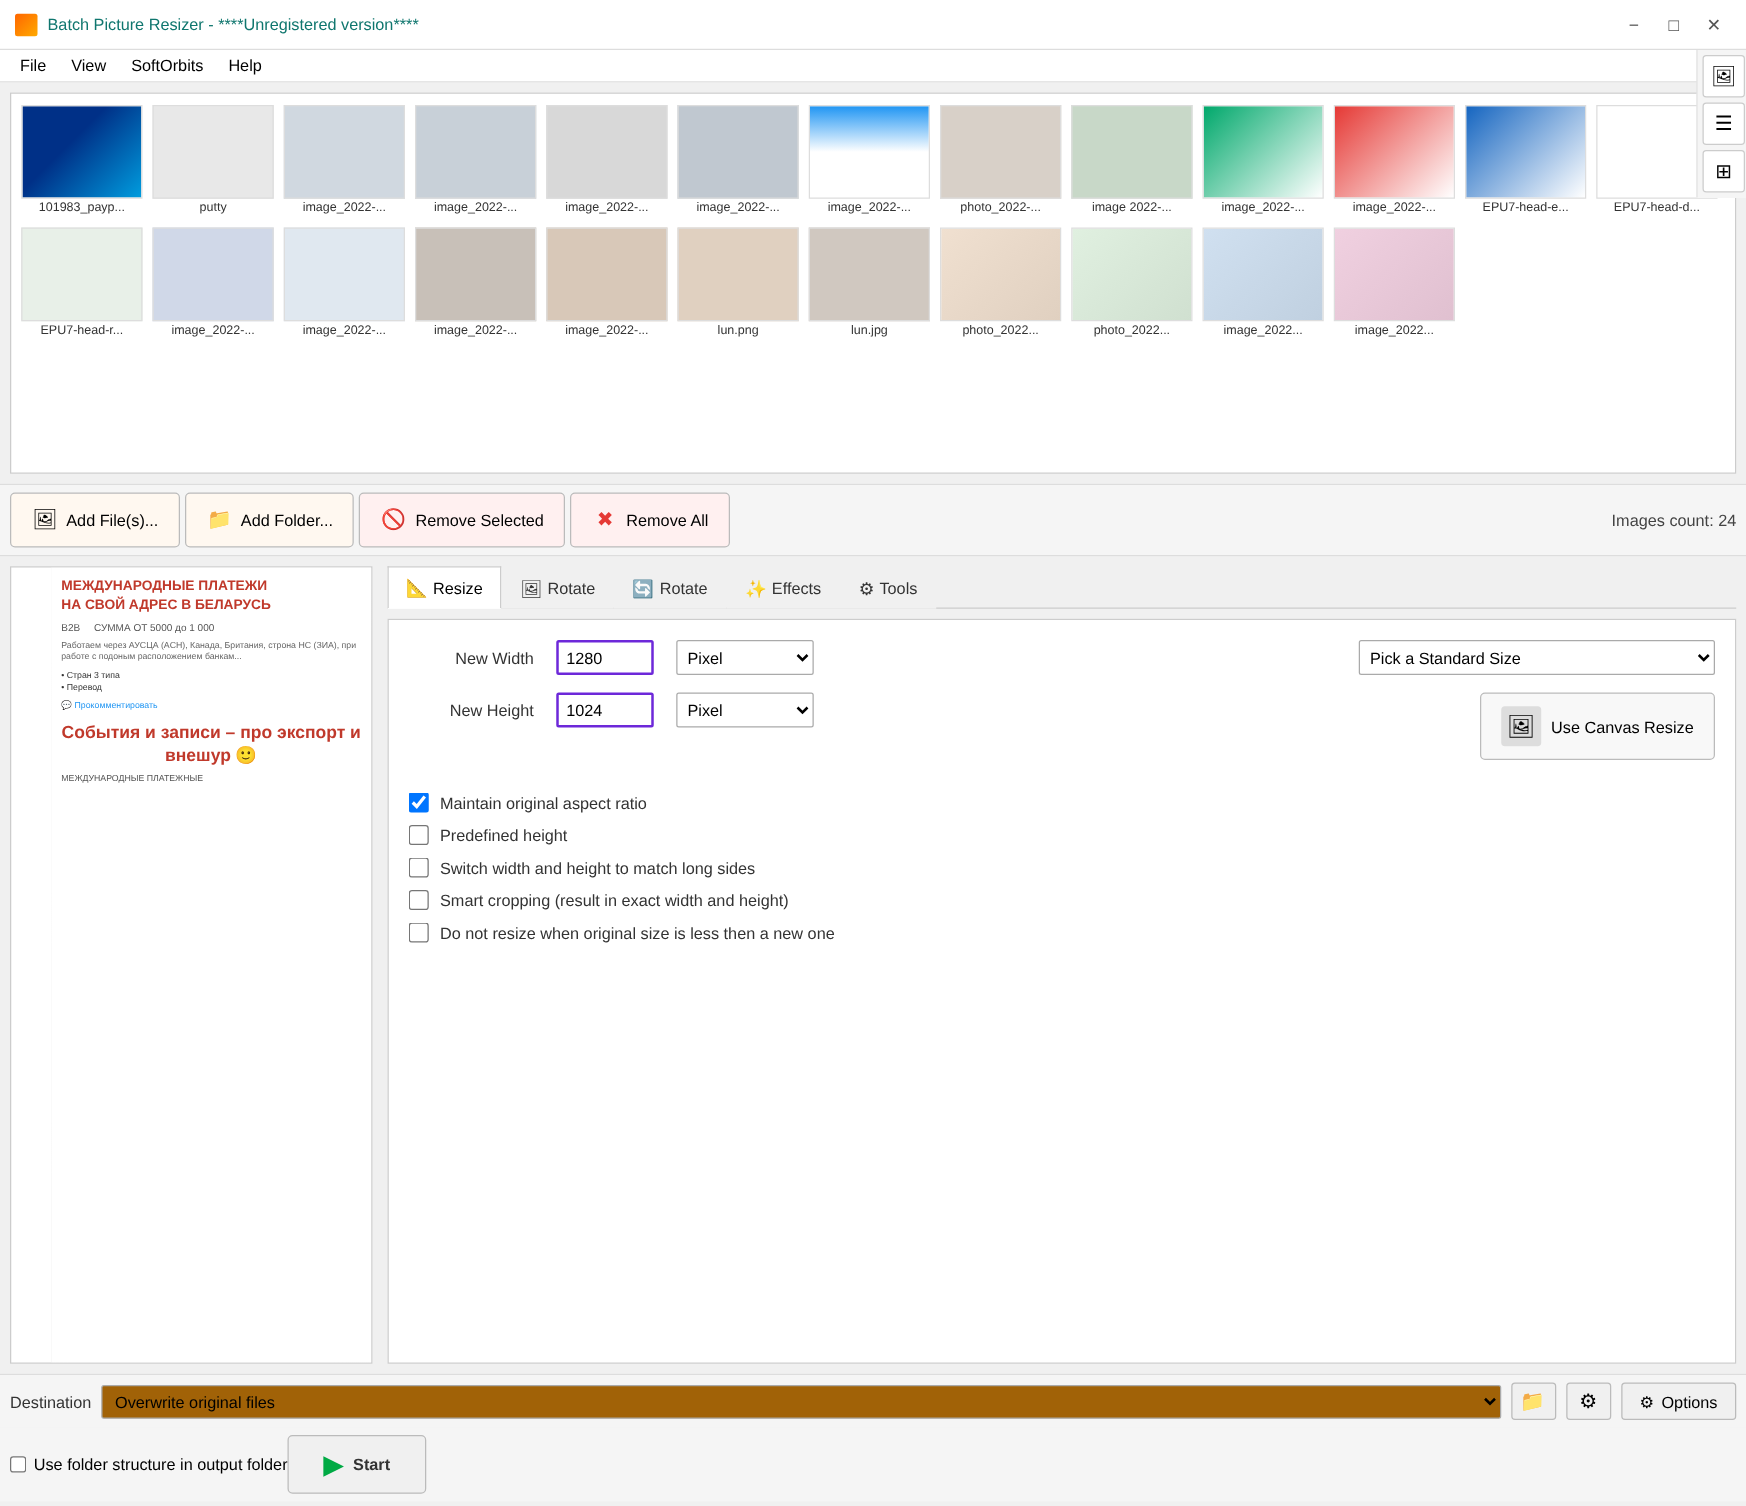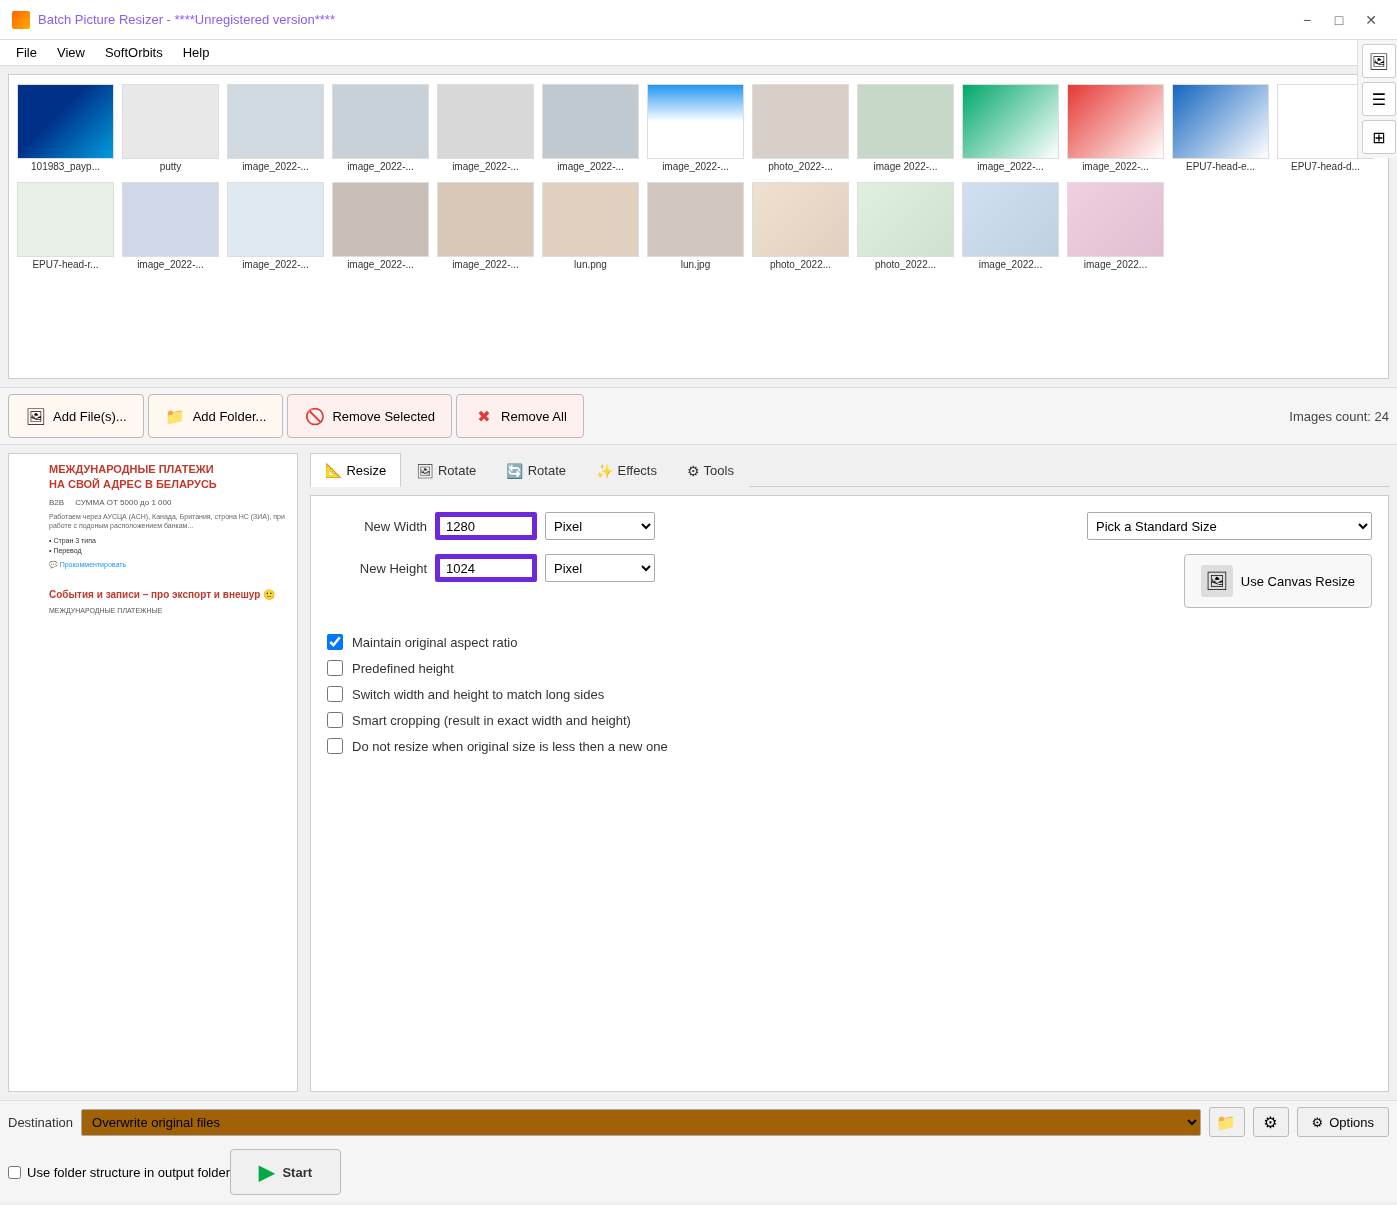--- a/index.html
+++ b/index.html
@@ -9,21 +9,21 @@
       background: #ffffff;
       border-bottom: 1px solid #ddd;
       display: flex;
       align-items: center;
       justify-content: space-between;
       padding: 8px 12px;
       height: 40px;
     }
     .title-bar-left { display: flex; align-items: center; gap: 8px; }
     .title-bar-icon { width: 18px; height: 18px; background: linear-gradient(135deg, #ff6600, #ffaa00); border-radius: 2px; }
-    .title-bar-title { font-size: 13px; color: #8b5cf6; }
+    .title-bar-title { font-size: 13px; color: #0f766e; }
     .title-bar-controls { display: flex; gap: 4px; }
     .title-bar-btn { width: 28px; height: 28px; border: none; background: transparent; cursor: pointer; display: flex; align-items: center; justify-content: center; font-size: 14px; color: #555; border-radius: 3px; }
 
     .menu-bar {
       background: #ffffff;
       border-bottom: 1px solid #ddd;
       display: flex;
       padding: 2px 8px;
       gap: 4px;
     }
@@ -160,28 +160,28 @@
 
     .resize-settings {
       background: #fff;
       border: 1px solid #ccc;
       padding: 16px;
       flex: 1;
     }
     .field-row {
       display: flex;
       align-items: center;
-      gap: 8px;
+      gap: 18px;
       margin-bottom: 14px;
     }
     .field-label { width: 100px; text-align: right; font-size: 13px; color: #333; }
     .field-input {
-      width: 102px;
+      width: 78px;
       height: 28px;
-      border: 5px solid #6d28d9;
+      border: 2px solid #6d28d9;
       padding: 3px 6px;
       font-size: 13px;
       border-radius: 2px;
     }
     .field-select {
       width: 110px;
       height: 28px;
       border: 1px solid #aaa;
       padding: 2px 4px;
       font-size: 13px;
@@ -490,21 +490,21 @@
 
     <div class="preview-panel">
       <div class="preview-img-placeholder">
         <div class="preview-content">
           <div style="font-weight:bold; font-size:11px; color:#c0392b; margin-bottom:4px;">МЕЖДУНАРОДНЫЕ ПЛАТЕЖИ<br>НА СВОЙ АДРЕС В БЕЛАРУСЬ</div>
           <div style="font-size:8px; color:#555; margin-bottom:4px;">B2B &nbsp;&nbsp;&nbsp; СУММА ОТ 5000 до 1 000</div>
           <div style="font-size:7px; color:#666; line-height:1.3;">Работаем через АУСЦА (ACH), Канада, Британия, строна НС (ЗИА), при работе с подоным расположением банкам...</div>
           <div style="margin-top:6px; font-size:7px; color:#333;">• Стран 3 типа</div>
           <div style="font-size:7px; color:#333;">• Перевод</div>
           <div style="margin-top:4px; font-size:7px; color:#2196F3;">💬 Прокомментировать</div>
-          <div style="margin-top:18px; font-weight:bold; font-size:10px; color:#c0392b;">События и записи – про экспорт и внешур 🙂</div>
+          <div style="margin-top:6px; font-weight:bold; font-size:14px; color:#c0392b;text-align:center;">События и записи – про экспорт и внешур 🙂</div>
           <div style="margin-top:4px; font-size:7px; color:#555;">МЕЖДУНАРОДНЫЕ ПЛАТЕЖНЫЕ</div>
         </div>
       </div>
     </div>
 
     <div class="settings-panel">
 
       <div class="tabs-row">
         <div class="tab active">
           <span class="tab-icon">📐</span>

